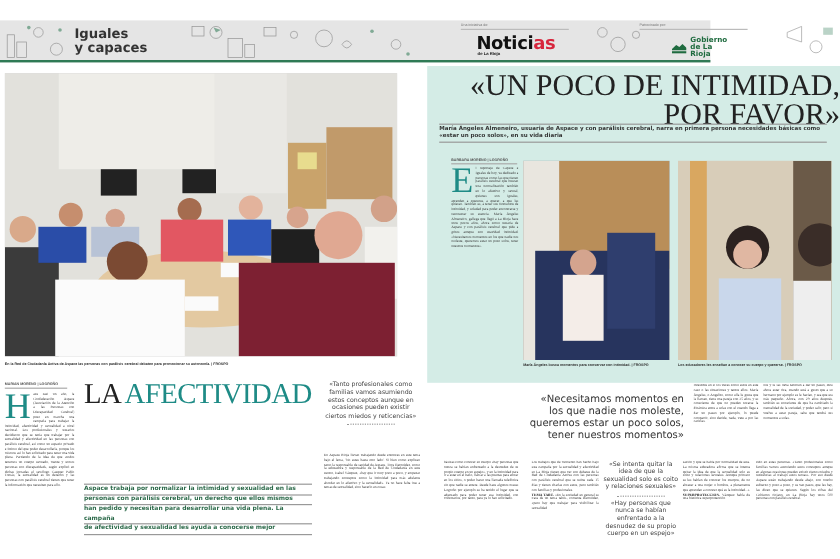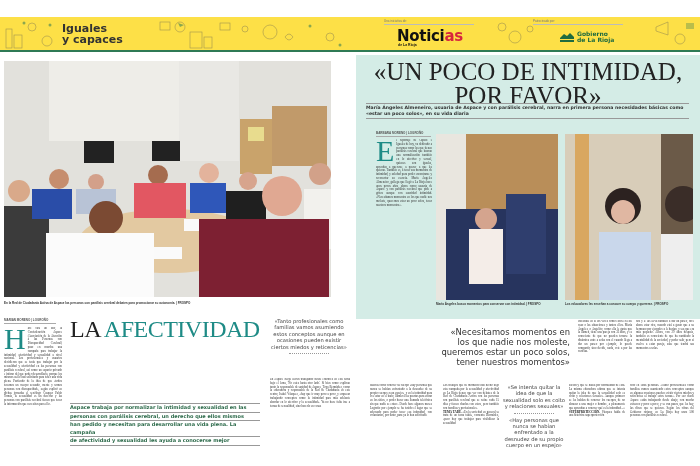--- a/index.html
+++ b/index.html
@@ -1,19 +1,19 @@
 <!DOCTYPE html>
 <html><head>
 <meta charset="utf-8">
 <style>
   * { box-sizing: border-box; margin: 0; padding: 0; }
   body { width: 700px; height: 466px; background: #ffffff; position: relative; overflow: hidden; font-family: "Liberation Serif", serif; color: #222; }
 
   
-  .header { position: absolute; left: 0; top: 17px; width: 700px; height: 35px; background: #fde047; border-bottom: 2px solid #2f7a55; }
+  .header { position: absolute; left: 0; top: 17px; width: 592px; height: 35px; background: #e5e5e5; border-bottom: 2px solid #2f7a55; }
   .doodle { position: absolute; top: 0; height: 33px; opacity: .55; }
   .section-title { position: absolute; left: 62px; top: 6px; font-family: "DejaVu Sans", sans-serif; font-weight: bold; font-size: 11px; line-height: 11px; color: #333; }
   .pub-label { position: absolute; top: 2px; font-family: "Liberation Sans", sans-serif; font-size: 3px; color: #777; border-bottom: 1px solid #bbb; width: 90px; padding-bottom: 1px; }
   .noticias-logo { position: absolute; left: 397px; top: 10px; font-family: "DejaVu Sans", sans-serif; font-weight: bold; font-size: 15px; color: #111; letter-spacing: -0.3px; text-align: right; }
   .noticias-logo .accent { color: #d7263d; }
   .noticias-sub { position: absolute; left: 398px; top: 26px; font-family: "Liberation Sans", sans-serif; font-weight: bold; font-size: 3.5px; color: #111; }
   .gov-logo { position: absolute; left: 560px; top: 14px; display: flex; align-items: center; gap: 3px; }
   .gov-mark { width: 14px; height: 9px; position: relative; }
   .gov-text { font-family: "DejaVu Sans", sans-serif; font-weight: bold; font-size: 6px; line-height: 6px; color: #1f6b3f; }
 
@@ -25,21 +25,21 @@
   .headline-left .accent { color: #1e8b86; }
   .deck-left { position: absolute; left: 70px; top: 403px; width: 190px; font-family: "DejaVu Sans", sans-serif; font-weight: bold; font-size: 5px; line-height: 7.6px; color: #2c6a4a; }
   .deck-left .line { border-top: 1px solid #999; display: block; }
   .pullquote { position: absolute; font-family: "DejaVu Sans", sans-serif; font-size: 5.2px; line-height: 6.4px; text-align: center; color: #444; }
   .pullquote-rule { border-top: 1px dotted #999; margin: 3px auto 0; width: 40px; }
   .body-col { position: absolute; font-family: "Liberation Serif", serif; font-size: 3px; line-height: 3.8px; color: #333; text-align: justify; overflow: hidden; }
   .dropcap { float: left; font-family: "Liberation Serif", serif; font-size: 30px; line-height: 24px; color: #1e8b86; margin: 0 2px 0 0; }
 
   
   .right-bg { position: absolute; left: 356px; top: 55px; width: 344px; height: 264px; background: #d4ece6; }
-  .headline-right { position: absolute; left: 356px; top: 60px; width: 344px; text-align: center; font-family: "Liberation Serif", serif; font-size: 25px; line-height: 24px; color: #222; }
+  .headline-right { position: absolute; left: 356px; top: 60px; width: 344px; text-align: right; font-family: "Liberation Serif", serif; font-size: 25px; line-height: 24px; color: #222; }
   .deck-right { position: absolute; left: 366px; top: 103px; width: 323px; font-family: "DejaVu Sans", sans-serif; font-weight: bold; font-size: 4.6px; line-height: 6px; color: #333; border-top: 1px solid #999; border-bottom: 1px solid #999; padding: 1px 0; }
   .photo-r1 { position: absolute; left: 436px; top: 134px; width: 122px; height: 166px; overflow: hidden; background: #9aa3a8; }
   .photo-r2 { position: absolute; left: 565px; top: 134px; width: 128px; height: 166px; overflow: hidden; background: #d9cdb8; }
   .quote-big { position: absolute; left: 440px; top: 327px; width: 130px; font-family: "DejaVu Sans", sans-serif; font-size: 8.4px; line-height: 10px; text-align: right; color: #333; }
   .sub-bold { font-weight: bold; color: #111; }
 </style>
 </head>
 <body>
 
 <div class="header">

